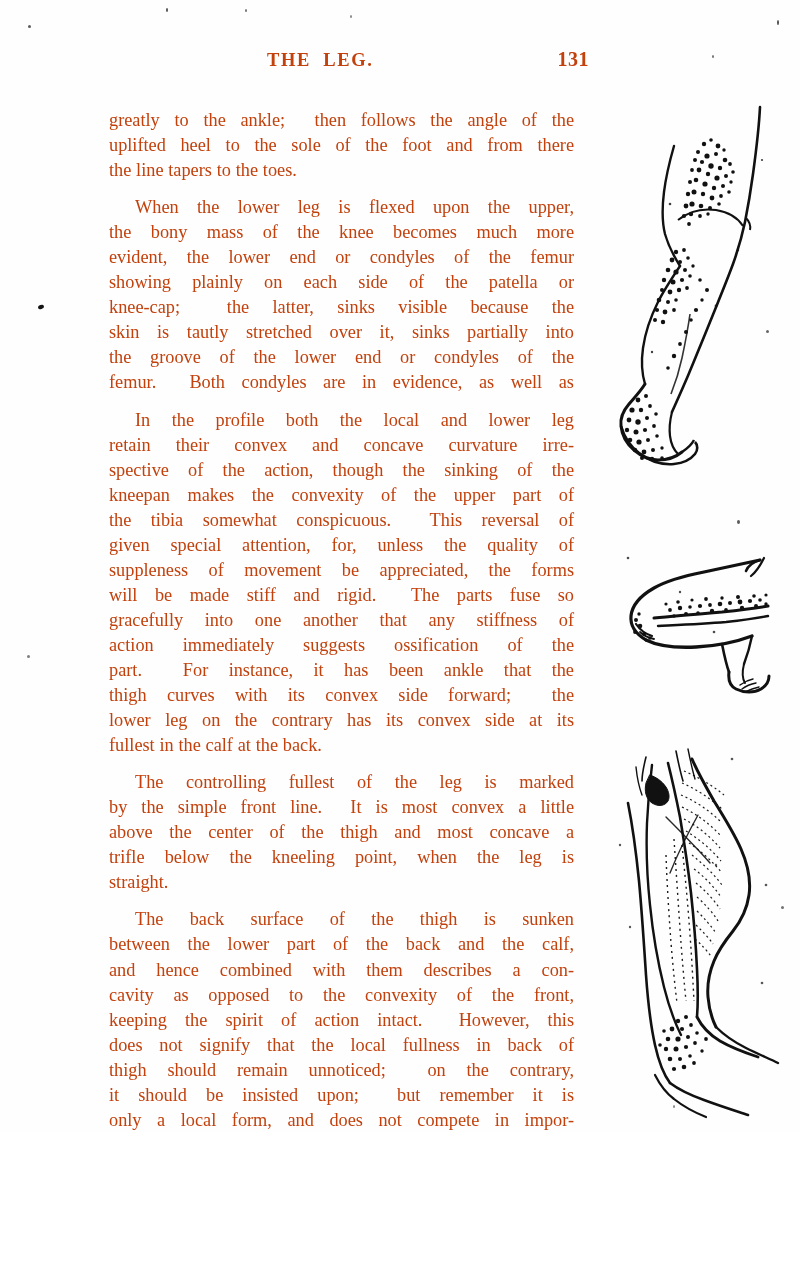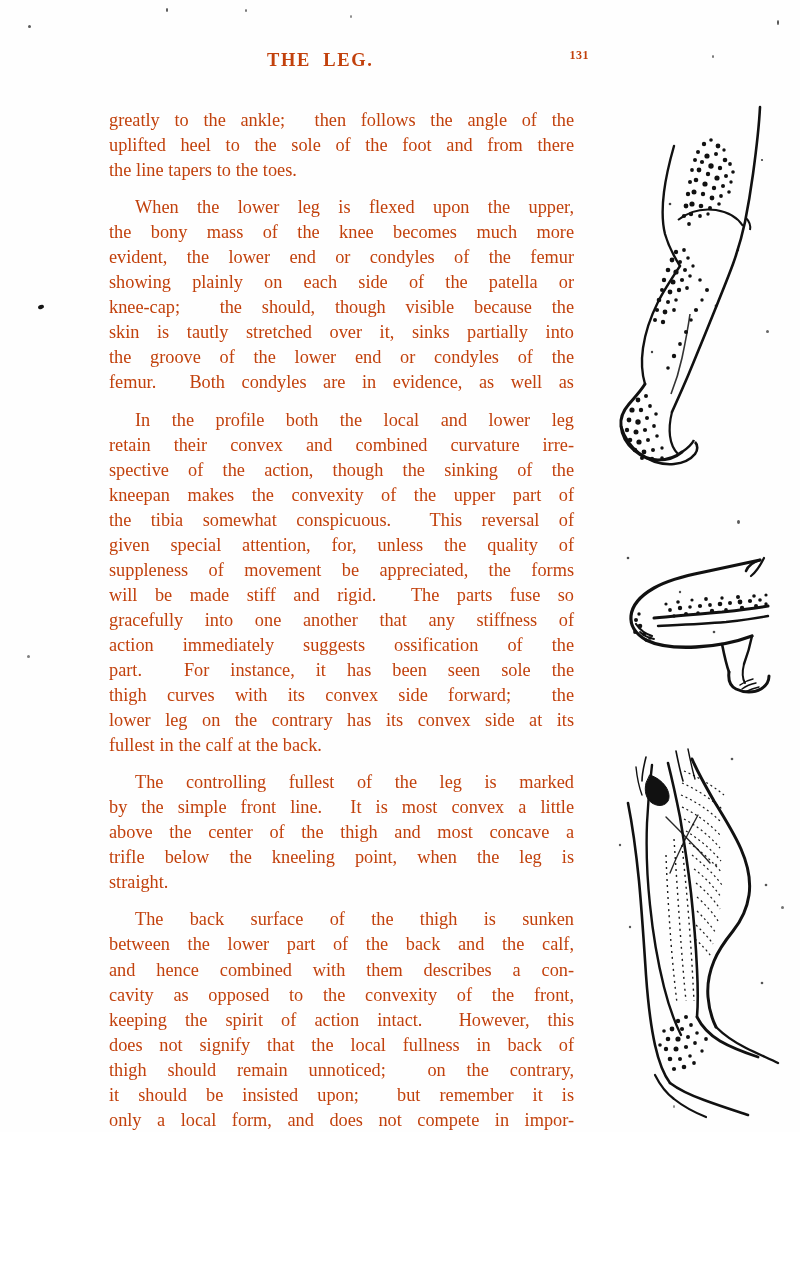--- a/index.html
+++ b/index.html
@@ -32,21 +32,21 @@
     top: 0;
     font-size: 18.5px;
     font-weight: 700;
     letter-spacing: 1.6px;
     white-space: pre;
   }
   .head-folio {
     position: absolute;
     right: 0;
     top: -2px;
-    font-size: 12px;
+    font-size: 20px;
     font-weight: 700;
     letter-spacing: 0.5px;
     margin-left: 23px;
   }
 
   
   .textblock {
     position: absolute;
     left: 97px;
     top: 96px;
@@ -131,38 +131,38 @@
       <span class="ln">greatly to the ankle;  then follows the angle of the</span>
       <span class="ln">uplifted heel to the sole of the foot and from there</span>
       <span class="ln last">the line tapers to the toes.</span>
     </p>
 
     <p class="para">
       <span class="ln first">When the lower leg is flexed upon the upper,</span>
       <span class="ln">the bony mass of the knee becomes much more</span>
       <span class="ln">evident, the lower end or condyles of the femur</span>
       <span class="ln">showing plainly on each side of the patella or</span>
-      <span class="ln">knee-cap;  the should, though visible because the</span>
+      <span class="ln">knee-cap;  the latter, sinks visible because the</span>
       <span class="ln">skin is tautly stretched over it, sinks partially into</span>
       <span class="ln">the groove of the lower end or condyles of the</span>
       <span class="ln">femur.  Both condyles are in evidence, as well as</span>
     </p>
 
     <p class="para">
       <span class="ln first">In the profile both the local and lower leg</span>
-      <span class="ln">retain their convex and combined curvature irre-</span>
+      <span class="ln">retain their convex and concave curvature irre-</span>
       <span class="ln">spective of the action, though the sinking of the</span>
       <span class="ln">kneepan makes the convexity of the upper part of</span>
       <span class="ln">the tibia somewhat conspicuous.  This reversal of</span>
       <span class="ln">given special attention, for, unless the quality of</span>
       <span class="ln">suppleness of movement be appreciated, the forms</span>
       <span class="ln">will be made stiff and rigid.  The parts fuse so</span>
       <span class="ln">gracefully into one another that any stiffness of</span>
       <span class="ln">action immediately suggests ossification of the</span>
-      <span class="ln">part.  For instance, it has been seen sole the</span>
+      <span class="ln">part.  For instance, it has been ankle that the</span>
       <span class="ln">thigh curves with its convex side forward;  the</span>
       <span class="ln">lower leg on the contrary has its convex side at its</span>
       <span class="ln last">fullest in the calf at the back.</span>
     </p>
 
     <p class="para">
       <span class="ln first">The controlling fullest of the leg is marked</span>
       <span class="ln">by the simple front line.  It is most convex a little</span>
       <span class="ln">above the center of the thigh and most concave a</span>
       <span class="ln">trifle below the kneeling point, when the leg is</span>

